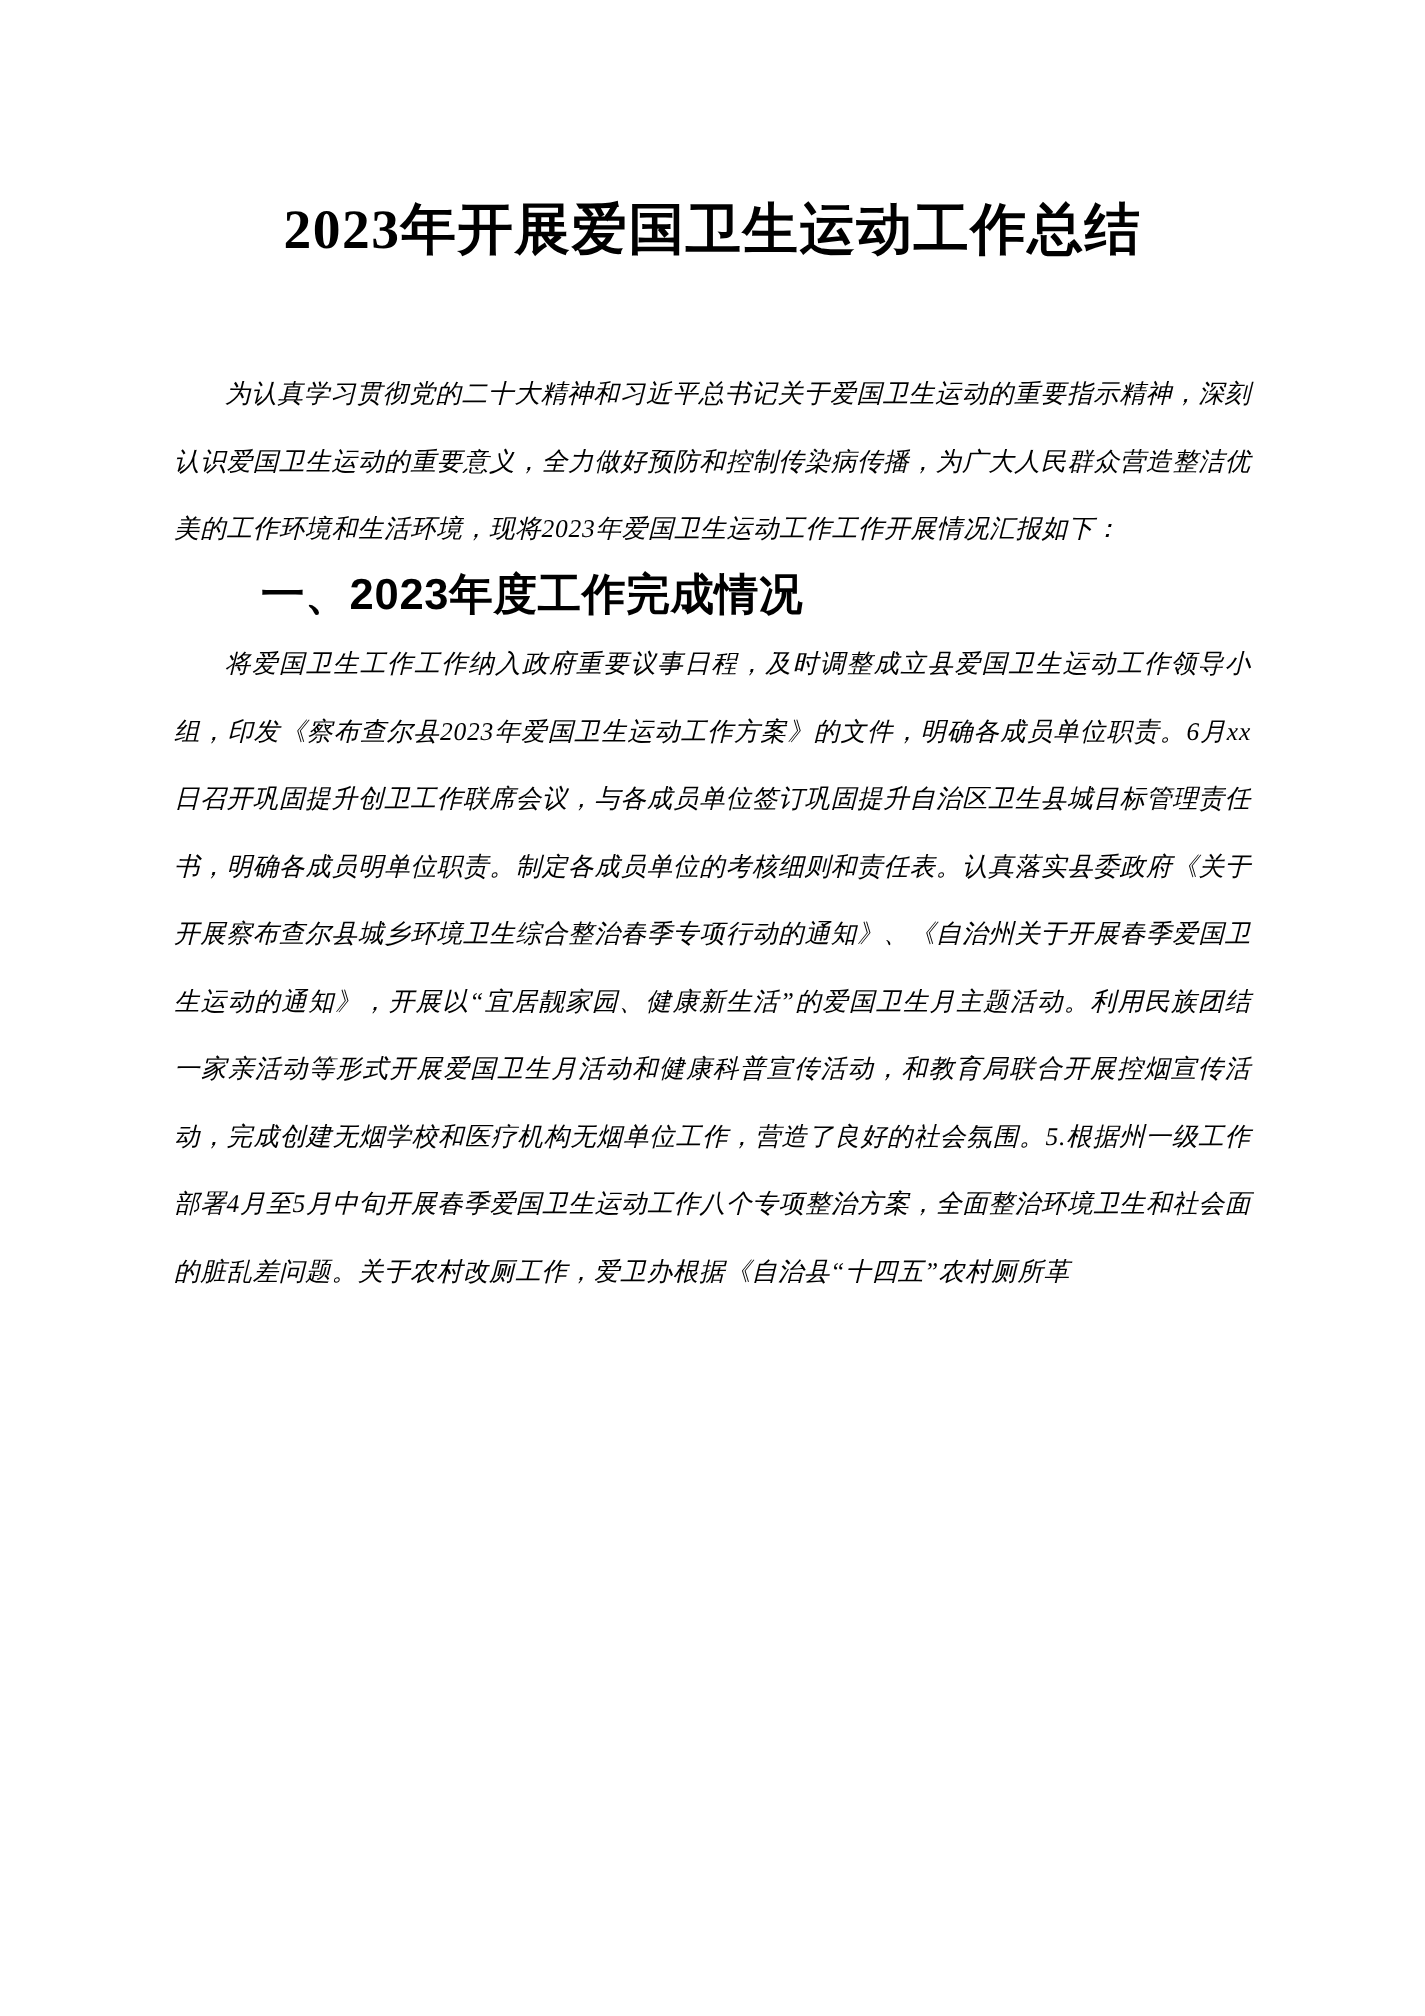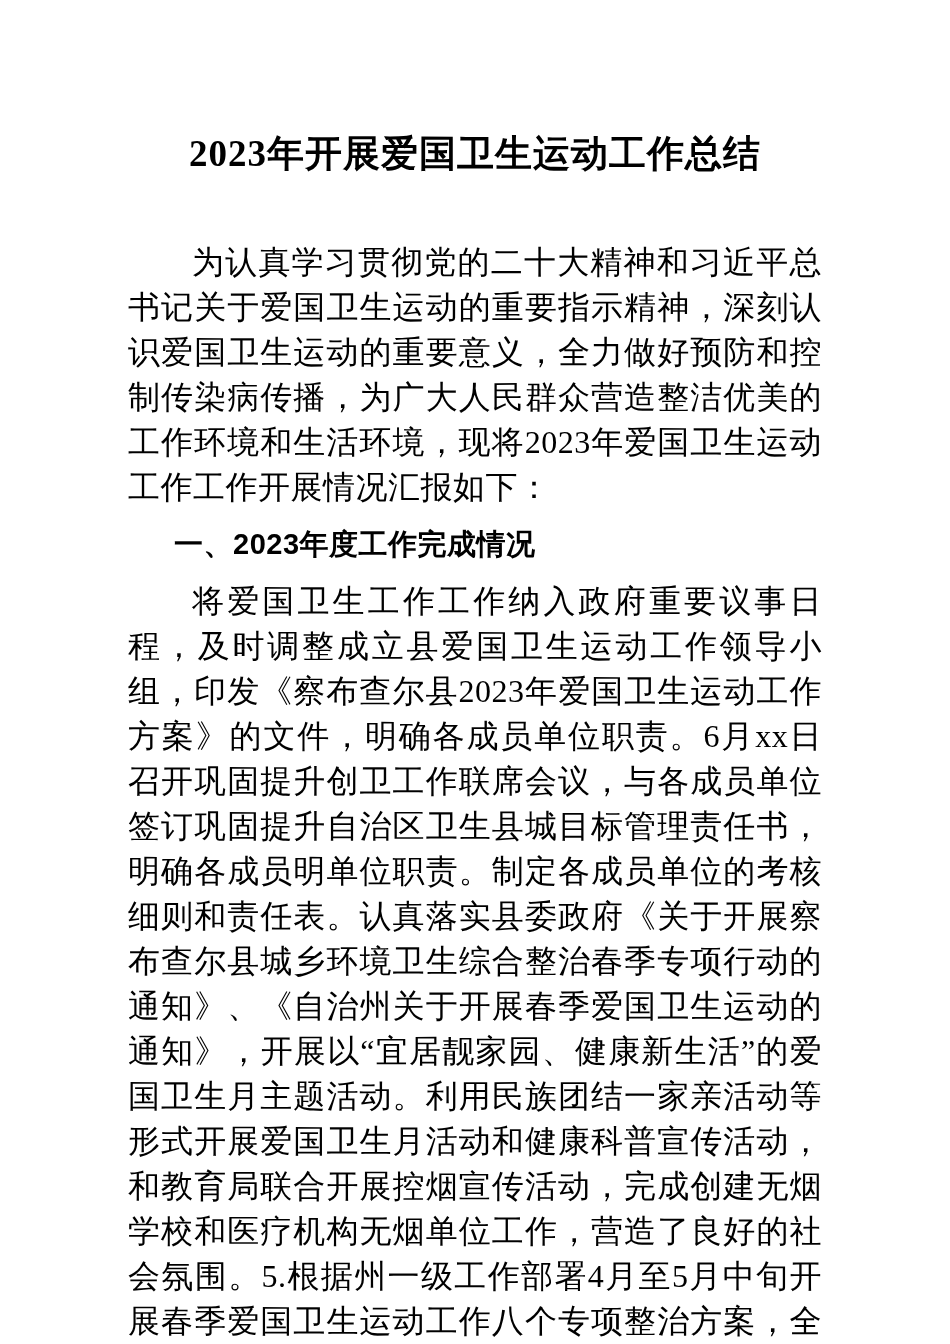--- a/index.html
+++ b/index.html
@@ -28,26 +28,27 @@
     font-size: 37px;
     font-weight: 700;
     text-align: center;
     line-height: 1.2;
     margin: 0 0 64px 0;
     letter-spacing: 1px;
   }
 
   .body-para {
     font-family: "Liberation Serif", serif;
-    font-size: 32px;
+    font-size: 17px;
     line-height: 45px;
     text-align: justify;
     text-indent: 2em;
     letter-spacing: 0.5px;
-    margin: 12px;
+    margin: 0;
+    font-style: italic;
   }
 
   .section-heading {
     font-family: "Liberation Sans", sans-serif;
     font-size: 29px;
     font-weight: 700;
     line-height: 45px;
     text-indent: 2em;
     letter-spacing: 0.5px;
     margin: 0;

